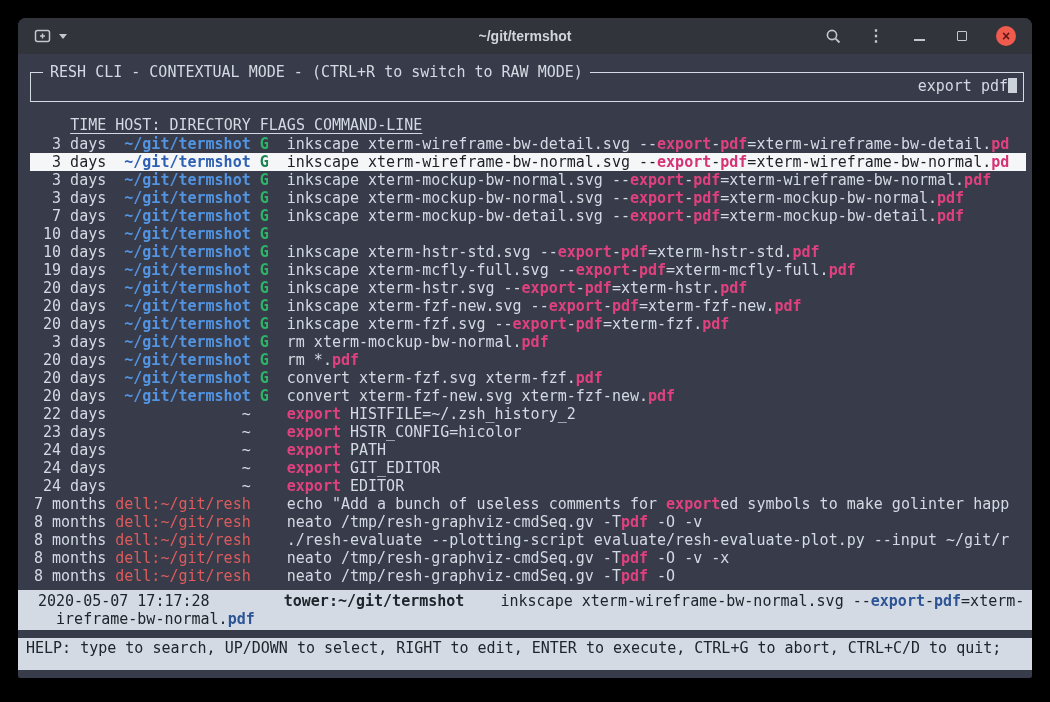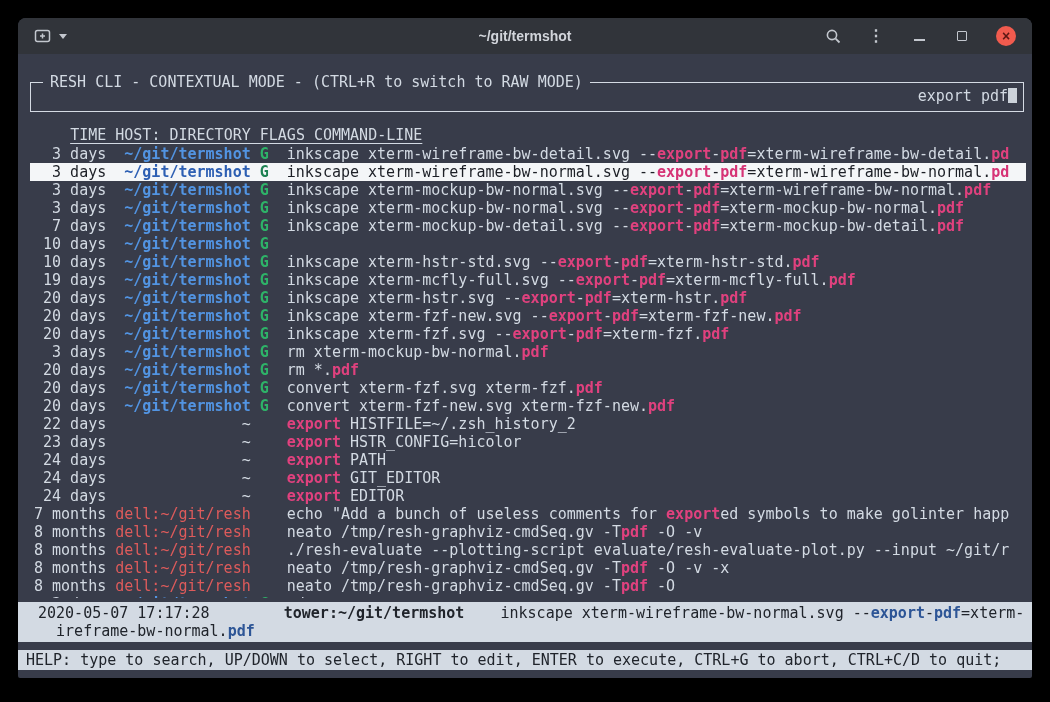--- a/index.html
+++ b/index.html
@@ -6,21 +6,21 @@
     --terminal_bg:#383c4a; --titlebar_bg:#31343a; --text:#d3dae3;
     --path_blue:#5294e2; --flag_green:#2eb368; --match_pink:#e0417e;
     --host_red:#de5b5b; --selected_bg:#f4f6f8; --selected_text:#1c1f26;
     --bar_bg:#d3dae3; --bar_text:#20242b; --status_match:#2d5596;
     --close_red:#f15b4e; --border_light:#d5dbe4; --icon_gray:#c3c7ce;
   }
   *{box-sizing:border-box;}
   html,body{margin:0;padding:0;background:#000;}
   body{width:1050px;height:702px;position:relative;font-family:"DejaVu Sans Mono",monospace;overflow:hidden;}
   .window{position:absolute;left:18px;top:18px;width:1014px;height:660px;background:var(--terminal_bg);
-          border-radius:8px 8px 2px 2px;overflow:hidden;display:flex;flex-direction:column;gap:10px;}
+          border-radius:8px 8px 2px 2px;overflow:hidden;display:flex;flex-direction:column;}
   
   .titlebar{height:36px;flex:0 0 36px;background:var(--titlebar_bg);position:relative;display:flex;align-items:center;
             padding:0 16px;font-family:"Liberation Sans",sans-serif;}
   .tb-left{display:flex;align-items:center;gap:7px;z-index:2;}
   .tb-newtab{display:flex;align-items:center;gap:6px;cursor:default;}
   .caret{width:0;height:0;border-left:4px solid transparent;border-right:4px solid transparent;border-top:5px solid var(--icon_gray);}
   .tb-title{position:absolute;left:0;right:0;text-align:center;color:#d2d5db;font-size:14px;font-weight:700;pointer-events:none;}
   .tb-right{margin-left:auto;display:flex;align-items:center;gap:25px;z-index:2;}
   .tb-btn{display:flex;align-items:center;justify-content:center;width:18px;height:18px;color:var(--icon_gray);}
   .kebab{font-size:16px;font-weight:700;line-height:1;}
@@ -51,21 +51,21 @@
   .m{color:var(--match_pink);font-weight:700;}
   .b{font-weight:700;margin-left:29px;}
   .row.selected{background:var(--selected_bg);color:var(--selected_text);}
   .row.selected .col-host.blue{color:#2d5fb3;}
   .row.selected .col-flag{color:#1d8152;}
   .row.selected .m{color:#d63376;}
   
   .statusbar{flex:0 0 auto;background:var(--bar_bg);color:var(--bar_text);padding:2px 8px 2px 20px;margin-top:4px;}
   .status-line{white-space:pre;height:18px;overflow:hidden;}
   .statusbar .m{color:var(--status_match);font-weight:700;}
-  .helpbar{flex:0 0 auto;background:var(--bar_bg);color:var(--bar_text);padding:1px 8px;margin:8px 0 8px 0;white-space:pre;height:20px;overflow:hidden;}
+  .helpbar{flex:0 0 auto;background:var(--bar_bg);color:var(--bar_text);padding:1px 8px;margin:8px 0 8px 0;white-space:pre;height:32px;overflow:hidden;}
 </style>
 </head>
 <body>
 
 <div class="window">
 
   <div class="titlebar">
     <div class="tb-left">
       <div class="tb-newtab">
         <svg width="19" height="16" viewBox="0 0 19 16">

